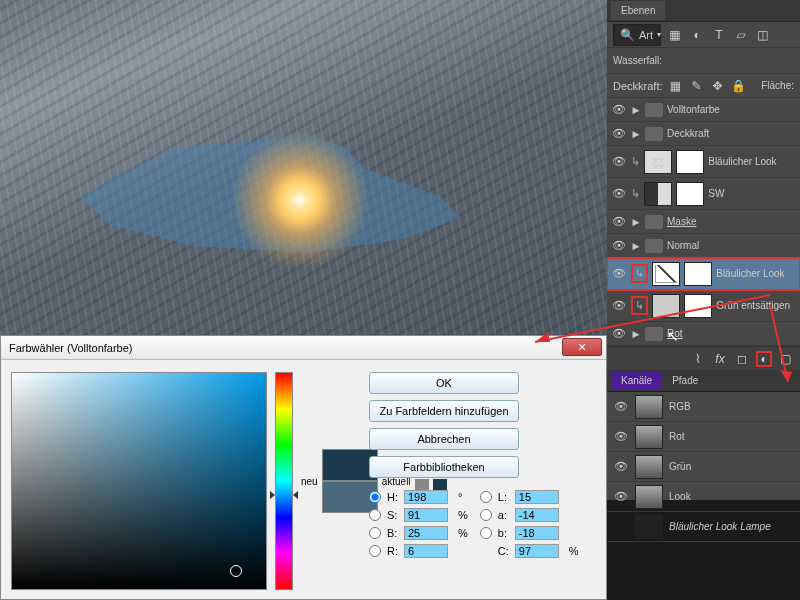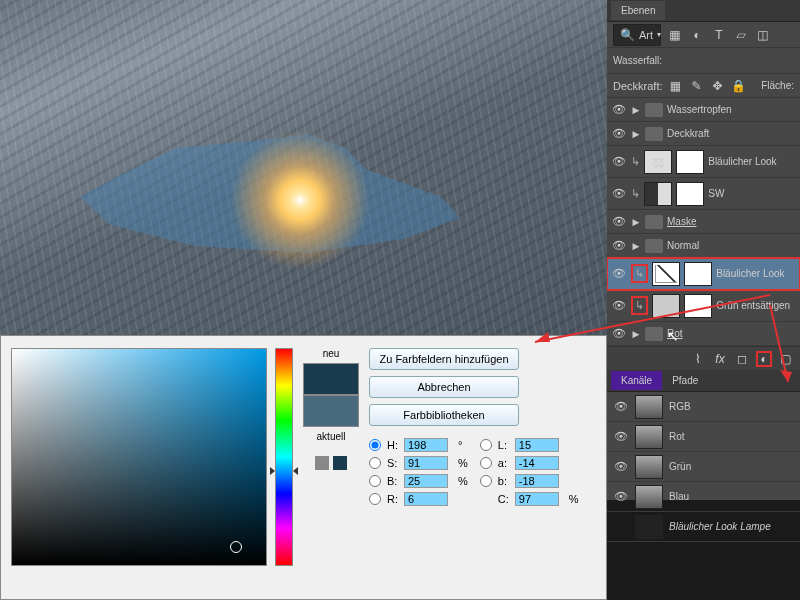--- a/index.html
+++ b/index.html
@@ -37,21 +37,21 @@
 .pk-title{height:24px;background:linear-gradient(#fdfdfd,#e8e8e8);border-bottom:1px solid #bbb;display:flex;align-items:center;padding:0 8px;font-size:11px;position:relative}
 .pk-close{position:absolute;right:4px;top:2px;width:40px;height:18px;background:linear-gradient(#e07070,#c04040);border:1px solid #803030;border-radius:2px;color:#fff;text-align:center;line-height:16px;font-size:11px}
 .pk-body{display:flex;padding:12px 10px;gap:8px}
 .field{width:256px;height:218px;background:linear-gradient(to bottom,rgba(0,0,0,0) 0%,#000 100%),linear-gradient(to right,#fff 0%,#0099e6 100%);position:relative;border:1px solid #888}
 .picker-mark{position:absolute;width:12px;height:12px;border:1px solid #fff;border-radius:50%}
 .hue{width:18px;height:218px;background:linear-gradient(to bottom,#f00 0%,#ff0 17%,#0f0 33%,#0ff 50%,#00f 67%,#f0f 83%,#f00 100%);border:1px solid #888;position:relative}
 .hue-mark{position:absolute;left:-6px;right:-6px;height:8px;display:flex;justify-content:space-between;top:118px}
 .hue-mark::before,.hue-mark::after{content:"";width:0;height:0;border-top:4px solid transparent;border-bottom:4px solid transparent}
 .hue-mark::before{border-left:5px solid #333}
 .hue-mark::after{border-right:5px solid #333}
-.swatch-col{width:60px;display:flex;flex-direction:column;align-items:center;gap:4px}
+.swatch-col{width:60px;display:flex;align-items:center;gap:4px}
 .sw{width:56px;height:32px;border:1px solid #888}
 .sw-cube{width:14px;height:14px;background:#888;margin-top:4px}
 .btns{display:flex;flex-direction:column;gap:6px;width:150px}
 .btn{height:22px;background:linear-gradient(#fafdff,#dce8f5);border:1px solid #8aa;border-radius:3px;text-align:center;line-height:20px;font-size:11px}
 .vals{display:grid;grid-template-columns:auto auto 48px auto;gap:4px 6px;align-items:center;margin-top:12px;font-size:11px}
 .vals input[type=text]{width:44px;height:14px;border:1px solid #999;background:#7dd3fc;padding:0 3px;font-size:11px}
 .radio{width:12px;height:12px}
 .vals-right{margin-left:12px}
 .arrow{position:absolute;pointer-events:none;z-index:50}
 .ch-tabs{height:22px;background:#383838;display:flex;align-items:center;padding-left:4px;border-bottom:1px solid #222}
@@ -102,21 +102,21 @@
     <span class="icn">✎</span>
     <span class="icn">✥</span>
     <span class="icn">🔒</span>
     <span class="lbl" style="margin-left:auto">Fläche:</span>
   </div>
   <div class="layers">
     <div class="ly short">
         <span class="eye">👁</span>
         <span class="tw">▶</span>
         <div class="fold"></div>
-        <span class="lbl">Wassertropfen</span>
+        <span class="lbl">Volltonfarbe</span>
       </div>
     <div class="ly short">
         <span class="eye">👁</span>
         <span class="tw">▶</span>
         <div class="fold"></div>
         <span class="lbl">Deckkraft</span>
       </div>
     <div class="ly">
         <span class="eye">👁</span>
         <span class="lnk">↳</span>
@@ -187,30 +187,34 @@
       <span class="lbl">Rot</span>
     </div>
   <div class="ch">
       <span class="eye">👁</span>
       <div class="ch-th"></div>
       <span class="lbl">Grün</span>
     </div>
   <div class="ch">
       <span class="eye">👁</span>
       <div class="ch-th"></div>
-      <span class="lbl">Blau</span>
+      <span class="lbl">Look</span>
     </div>
   <div class="ch">
       <span class="eye" style="opacity:0">👁</span>
       <div class="ch-th" style="background:#222"></div>
       <span class="lbl" style="font-style:italic">Bläulicher Look Lampe</span>
     </div>
 </div>
 
 <div class="picker">
+  <div class="pk-title">
+    <span>Farbwähler (Volltonfarbe)</span>
+    <div class="pk-close">✕</div>
+  </div>
   <div class="pk-body">
     <div class="field">
       <div class="picker-mark hl-sm" style="left:218px;top:192px"></div>
     </div>
     <div class="hue">
         <div class="hue-mark"></div>
       </div>
     <div class="swatch-col">
       <span class="lbl">neu</span>
       <div>
@@ -218,20 +222,21 @@
         <div class="sw" style="background:#4a6b7d"></div>
       </div>
       <span class="lbl">aktuell</span>
       <div style="display:flex;gap:4px;margin-top:6px">
           <div class="sw-cube"></div>
           <div class="sw-cube" style="background:#1a3b4d"></div>
         </div>
     </div>
     <div style="flex:1">
       <div class="btns">
+        <div class="btn">OK</div>
         <div class="btn">Zu Farbfeldern hinzufügen</div>
         <div class="btn" style="position:relative">Abbrechen</div>
         <div class="btn" style="margin-top:0">Farbbibliotheken</div>
       </div>
       <div style="display:flex">
         <div class="vals">
           <input type="radio" class="radio" checked="" style="">
             <span>H:</span>
             <input type="text" value="198" style="">
             <span>°</span>

